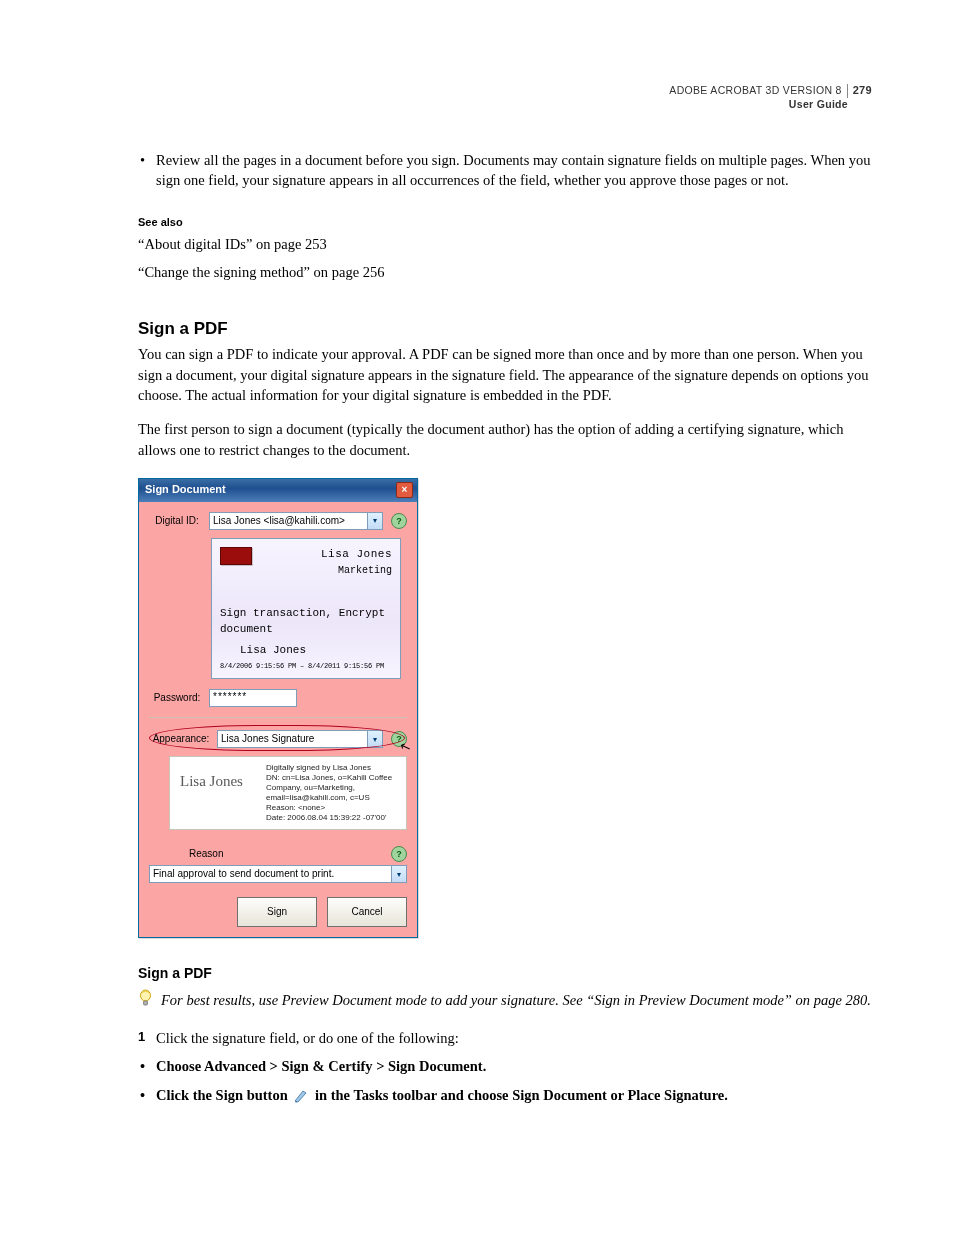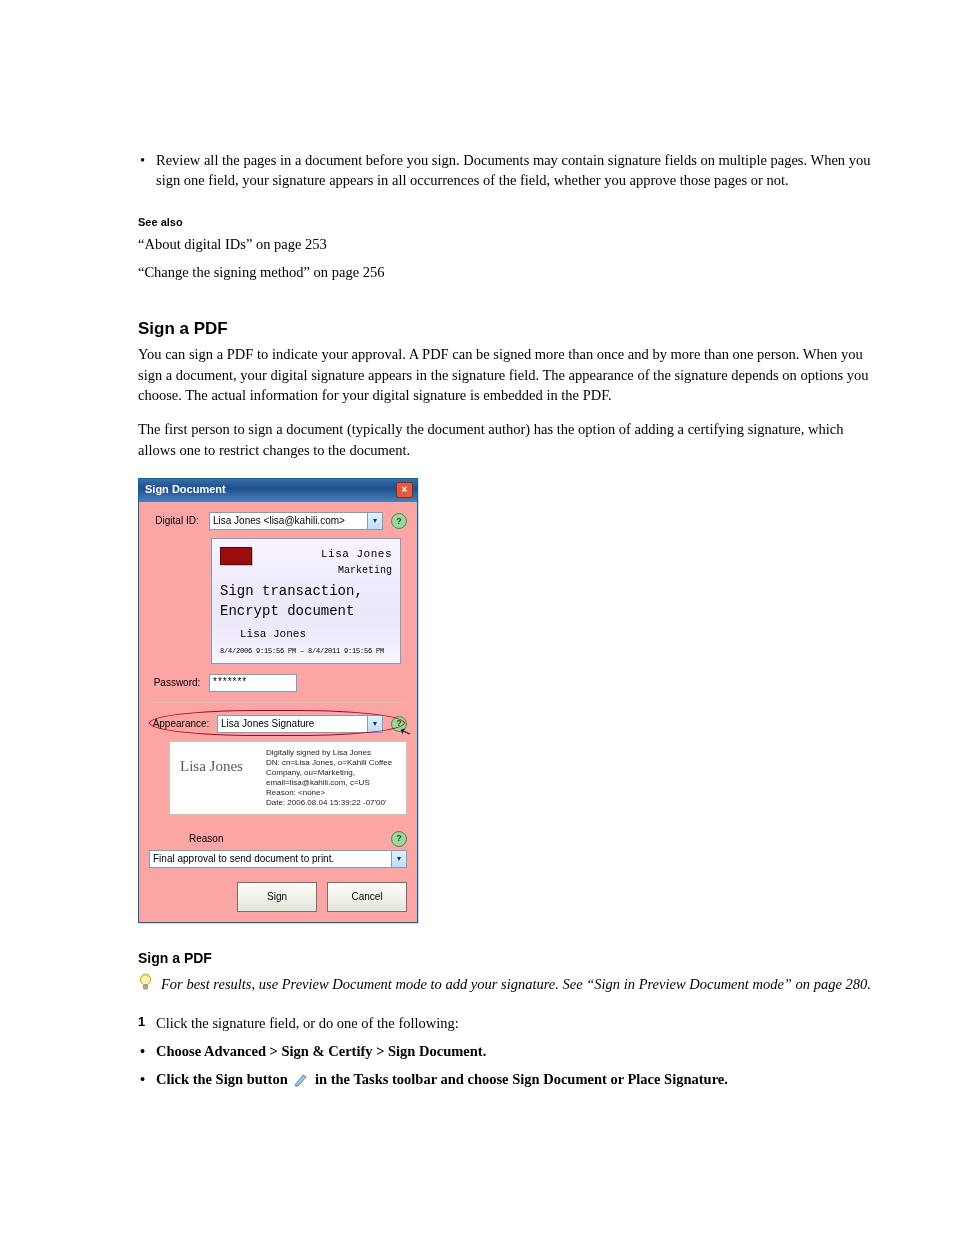--- a/index.html
+++ b/index.html
@@ -189,21 +189,21 @@
     font-family:"Courier New",monospace;
     font-size:9px;
     position:relative;
   }
   .preview .redrect{
     position:absolute;top:8px;left:8px;width:30px;height:16px;
     background:#9b0d0d;border:1px solid #5c0606;box-shadow:1px 1px 0 rgba(0,0,0,.2);
   }
   .preview .name{ text-align:right; font-size:11px; letter-spacing:.5px;}
   .preview .dept{ text-align:right; font-size:10px; margin-top:2px;}
-  .preview .line{ margin-top:4px; font-size:14px;font-family:Liberation Mono, monospace;}
+  .preview .line{ margin-top:28px; font-size:11px;font-family:Liberation Mono, monospace;}
   .preview .name2{ margin:6px 0 4px 20px; font-size:11px;}
   .preview .dates{ font-size:7px; letter-spacing:-.2px;}
   .pw-input{
     flex:0 0 80px;
     border:1px solid #7f9db9;background:#fff;height:16px;
     padding:0 3px;font-size:10px;letter-spacing:1px;
   }
   .appearance-row{ position:relative; margin-top:12px;}
   .circle-annot{
     position:absolute; top:-5px; left:0; width:254px; height:24px;
@@ -243,20 +243,27 @@
     display:inline-flex;align-items:center;justify-content:center;
     padding:4px 10px;
   }
   hr.sep{border:none;border-top:1px solid #c8c4b6;margin:10px 0 6px 0;}
 </style>
 </head>
 <body>
 
 <div class="page">
 
+  <div class="header">
+    <div class="line1">
+      <span class="product">ADOBE ACROBAT 3D VERSION 8</span>
+      <span class="pagenum">279</span>
+    </div>
+    <span class="sub">User Guide</span>
+  </div>
 
   <div style="height:70px"></div>
 
   <ul class="bulleted">
     <li>Review all the pages in a document before you sign. Documents may contain signature fields on multiple pages. When you sign one field, your signature appears in all occurrences of the field, whether you approve those pages or not.</li>
   </ul>
 
   <h3 class="see-also">See also</h3>
   <p class="ref">“About digital IDs” on page 253</p>
   <p class="ref">“Change the signing method” on page 256</p>

